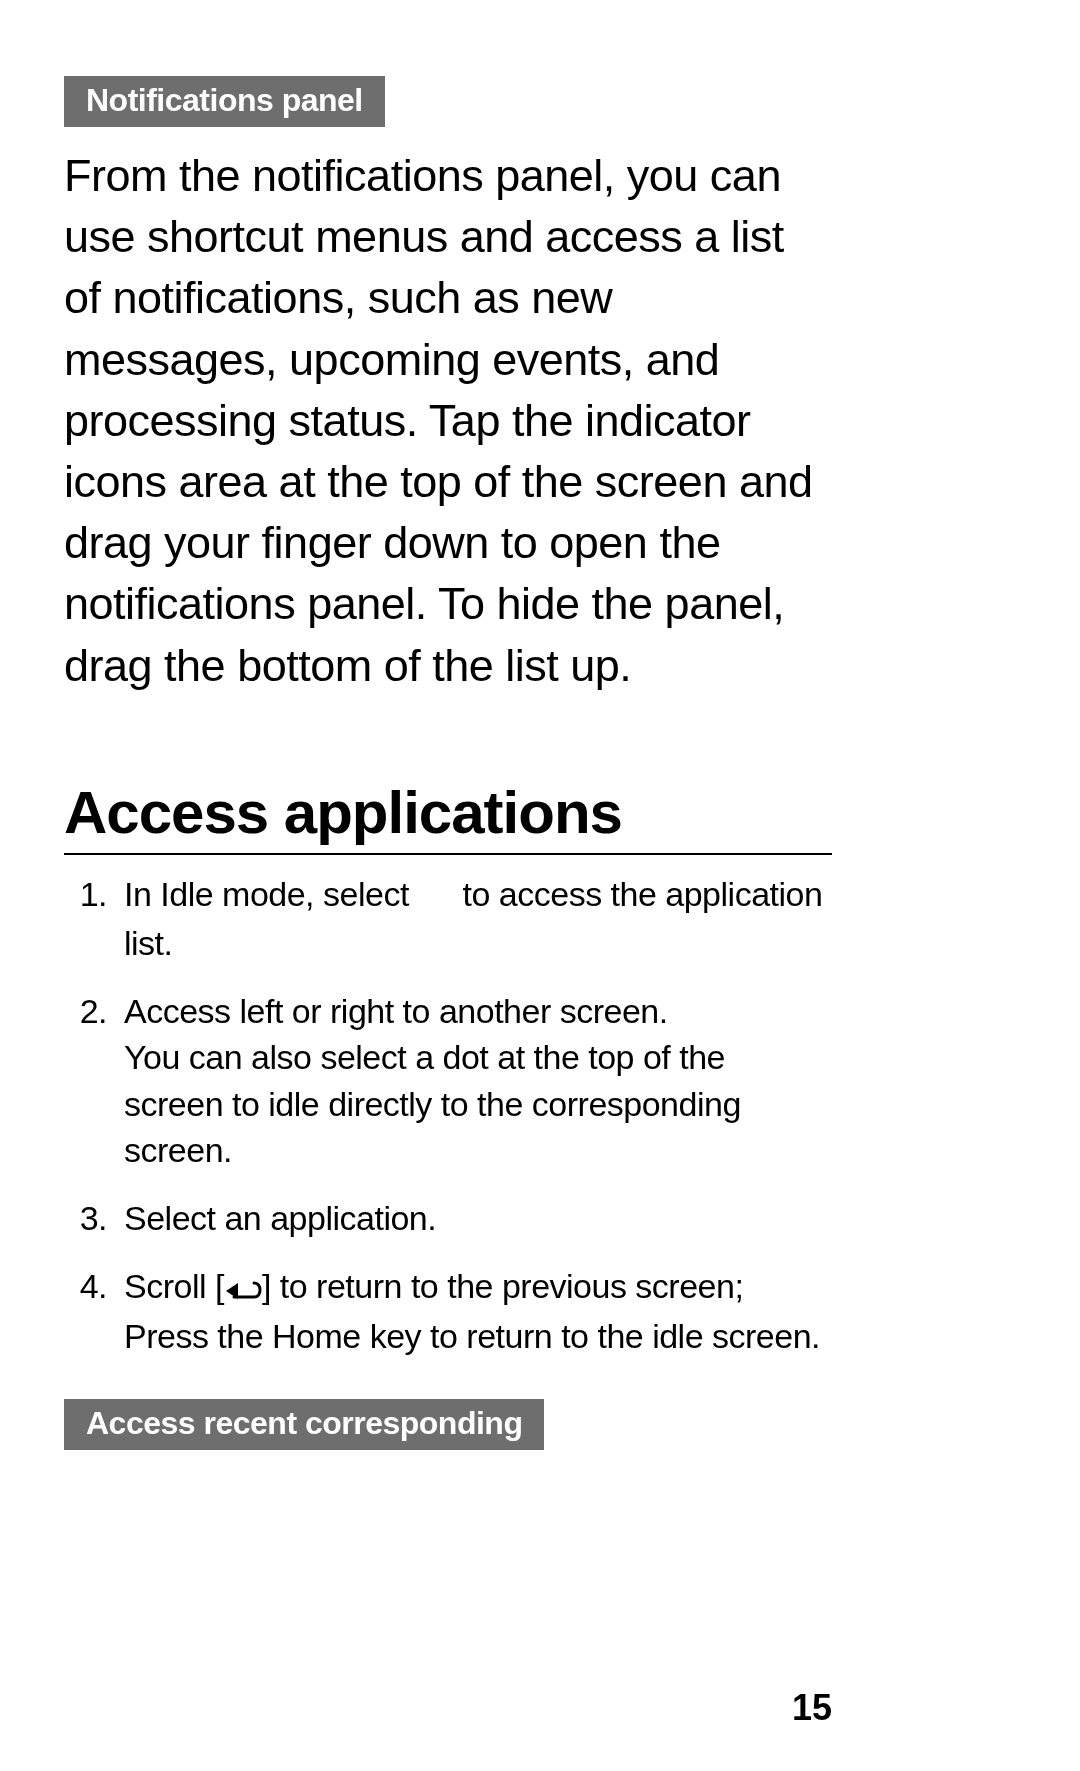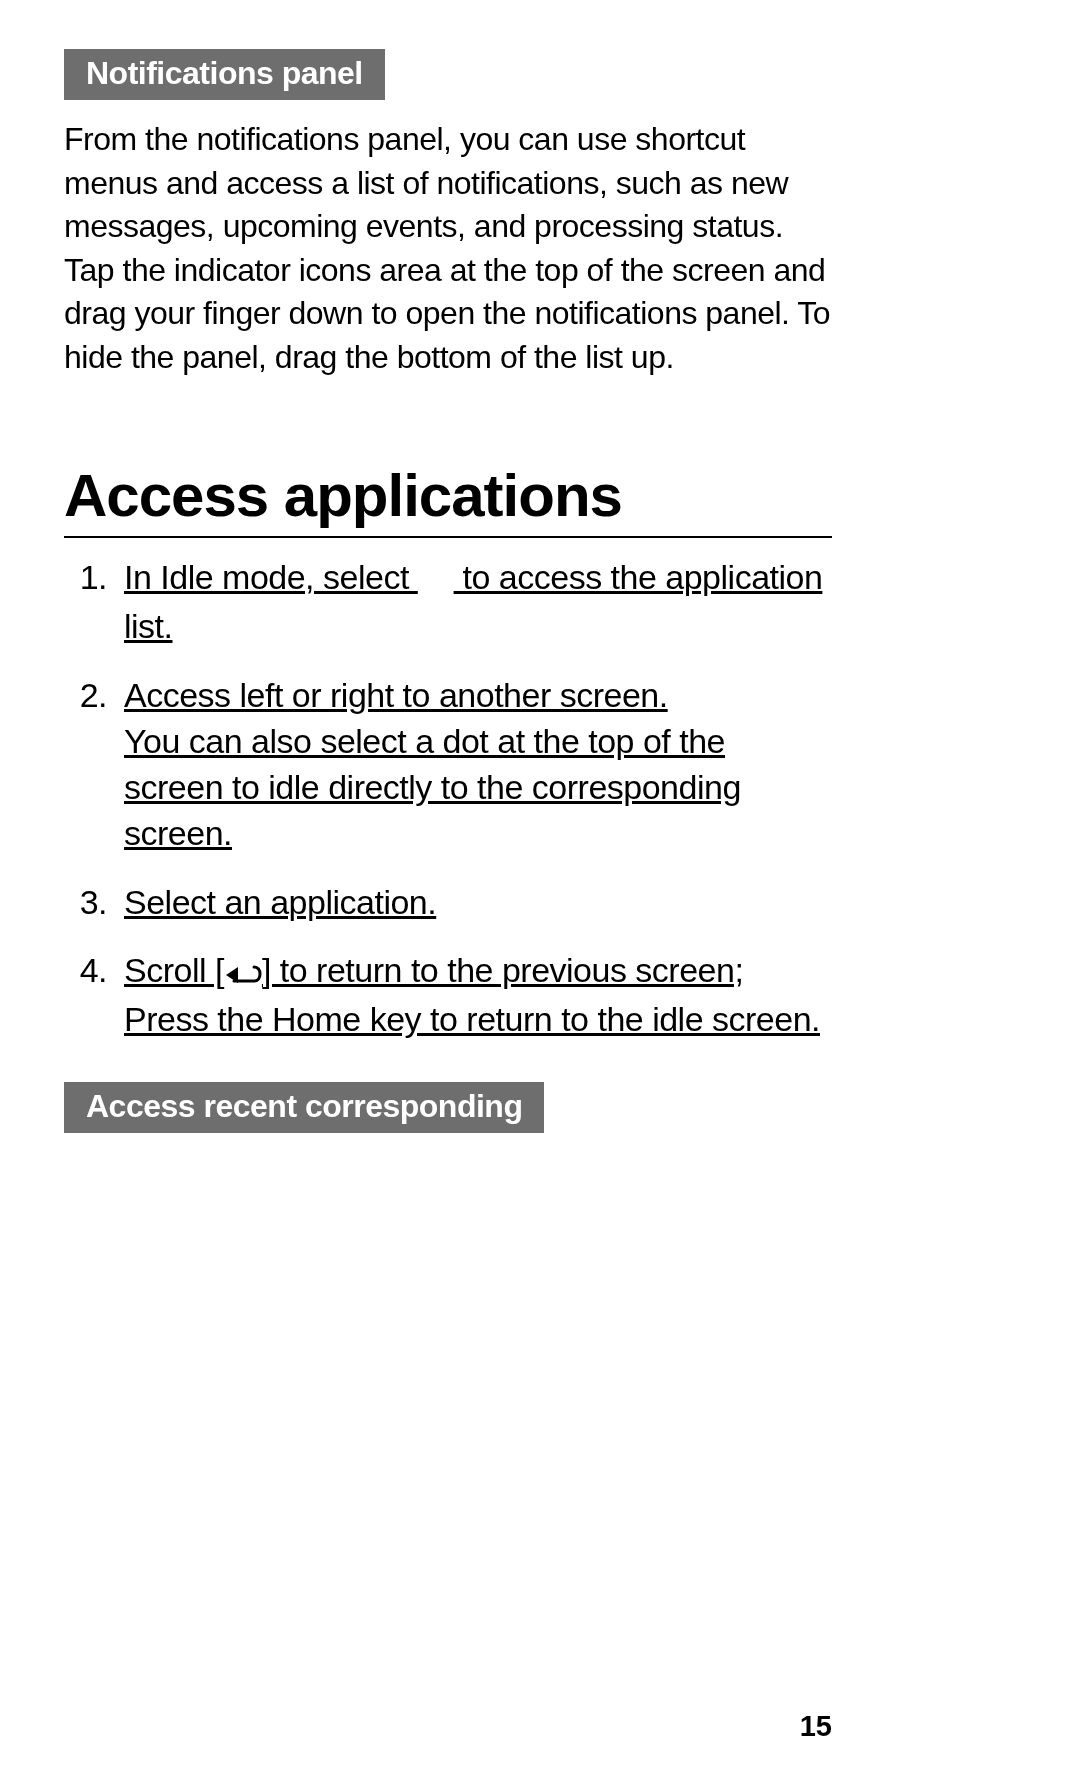--- a/index.html
+++ b/index.html
@@ -7,34 +7,34 @@
     padding: 0;
     background: #fff;
     font-family: "Segoe UI", "Helvetica Neue", Arial, sans-serif;
     color: #000;
   }
   .page {
     width: 896px;
     height: 1771px;
     position: relative;
     box-sizing: border-box;
-    padding: 49px 64px 0 64px;
+    padding: 76px 64px 0 64px;
   }
   .sub-tag {
     display: inline-block;
     background: #6e6e6e;
     color: #fff;
     font-weight: 700;
     font-size: 32px;
     padding: 6px 22px 8px 22px;
     margin-bottom: 18px;
     letter-spacing: -0.5px;
   }
   .body-text {
-    font-size: 32px;
+    font-size: 45px;
     line-height: 1.36;
     letter-spacing: -0.5px;
     margin: 0 0 28px 0;
   }
   .h2 {
     font-size: 60px;
     font-weight: 800;
     letter-spacing: -1px;
     margin: 36px 0 6px 0;
   }
@@ -46,38 +46,37 @@
   ol.steps {
     margin: 0;
     padding: 0 0 0 52px;
     font-size: 34px;
     line-height: 1.36;
     letter-spacing: -0.5px;
   }
   ol.steps > li {
     padding-left: 8px;
     margin-bottom: 22px;
-    text-decoration: underline;
   }
   ol.steps > li > .sub {
     display: block;
   }
   .inline-icon {
     display: inline-block;
     vertical-align: -3px;
   }
   .section-gap {
     height: 18px;
   }
   .page-num {
     position: absolute;
     right: 64px;
-    bottom: 28px;
+    bottom: 42px;
     font-weight: 800;
-    font-size: 29px;
+    font-size: 36px;
   }
 </style>
 </head>
 <body>
 
 <div class="page">
 
   <div class="sub-tag">Notifications panel</div>
 
   <p class="body-text">From the notifications panel, you can use shortcut menus and access a list of notifications, such as new messages, upcoming events, and processing status. Tap the indicator icons area at the top of the screen and drag your finger down to open the notifications panel. To hide the panel, drag the bottom of the list up.</p>

